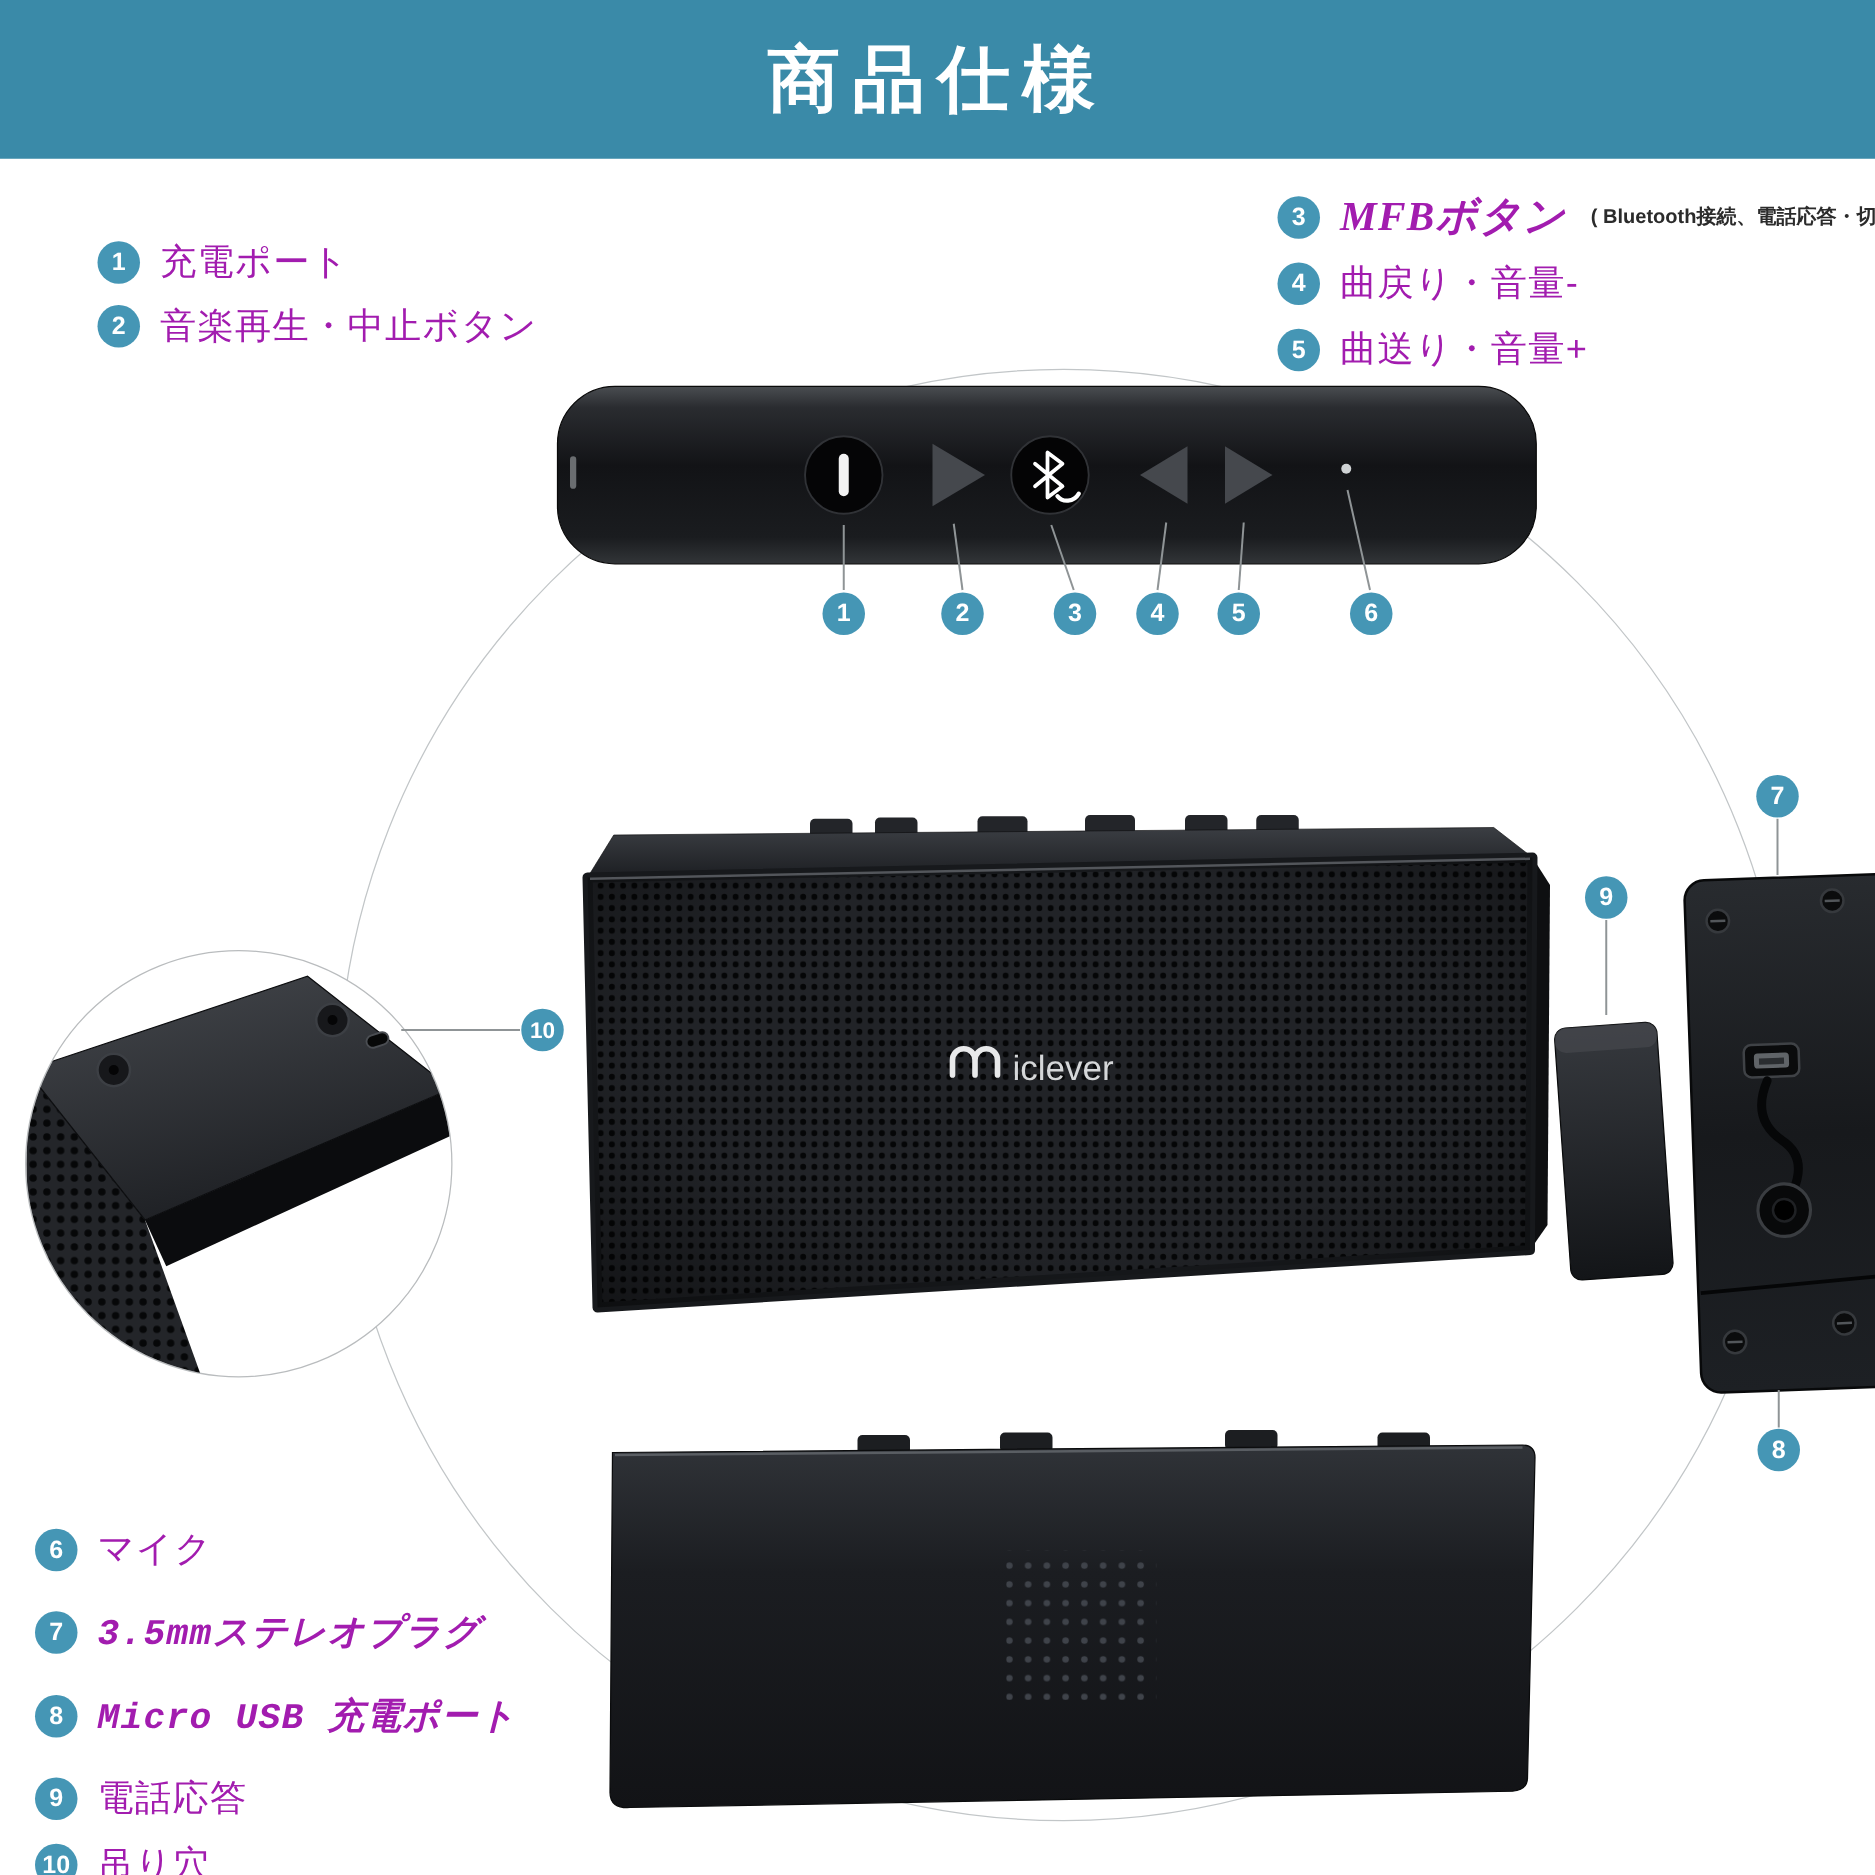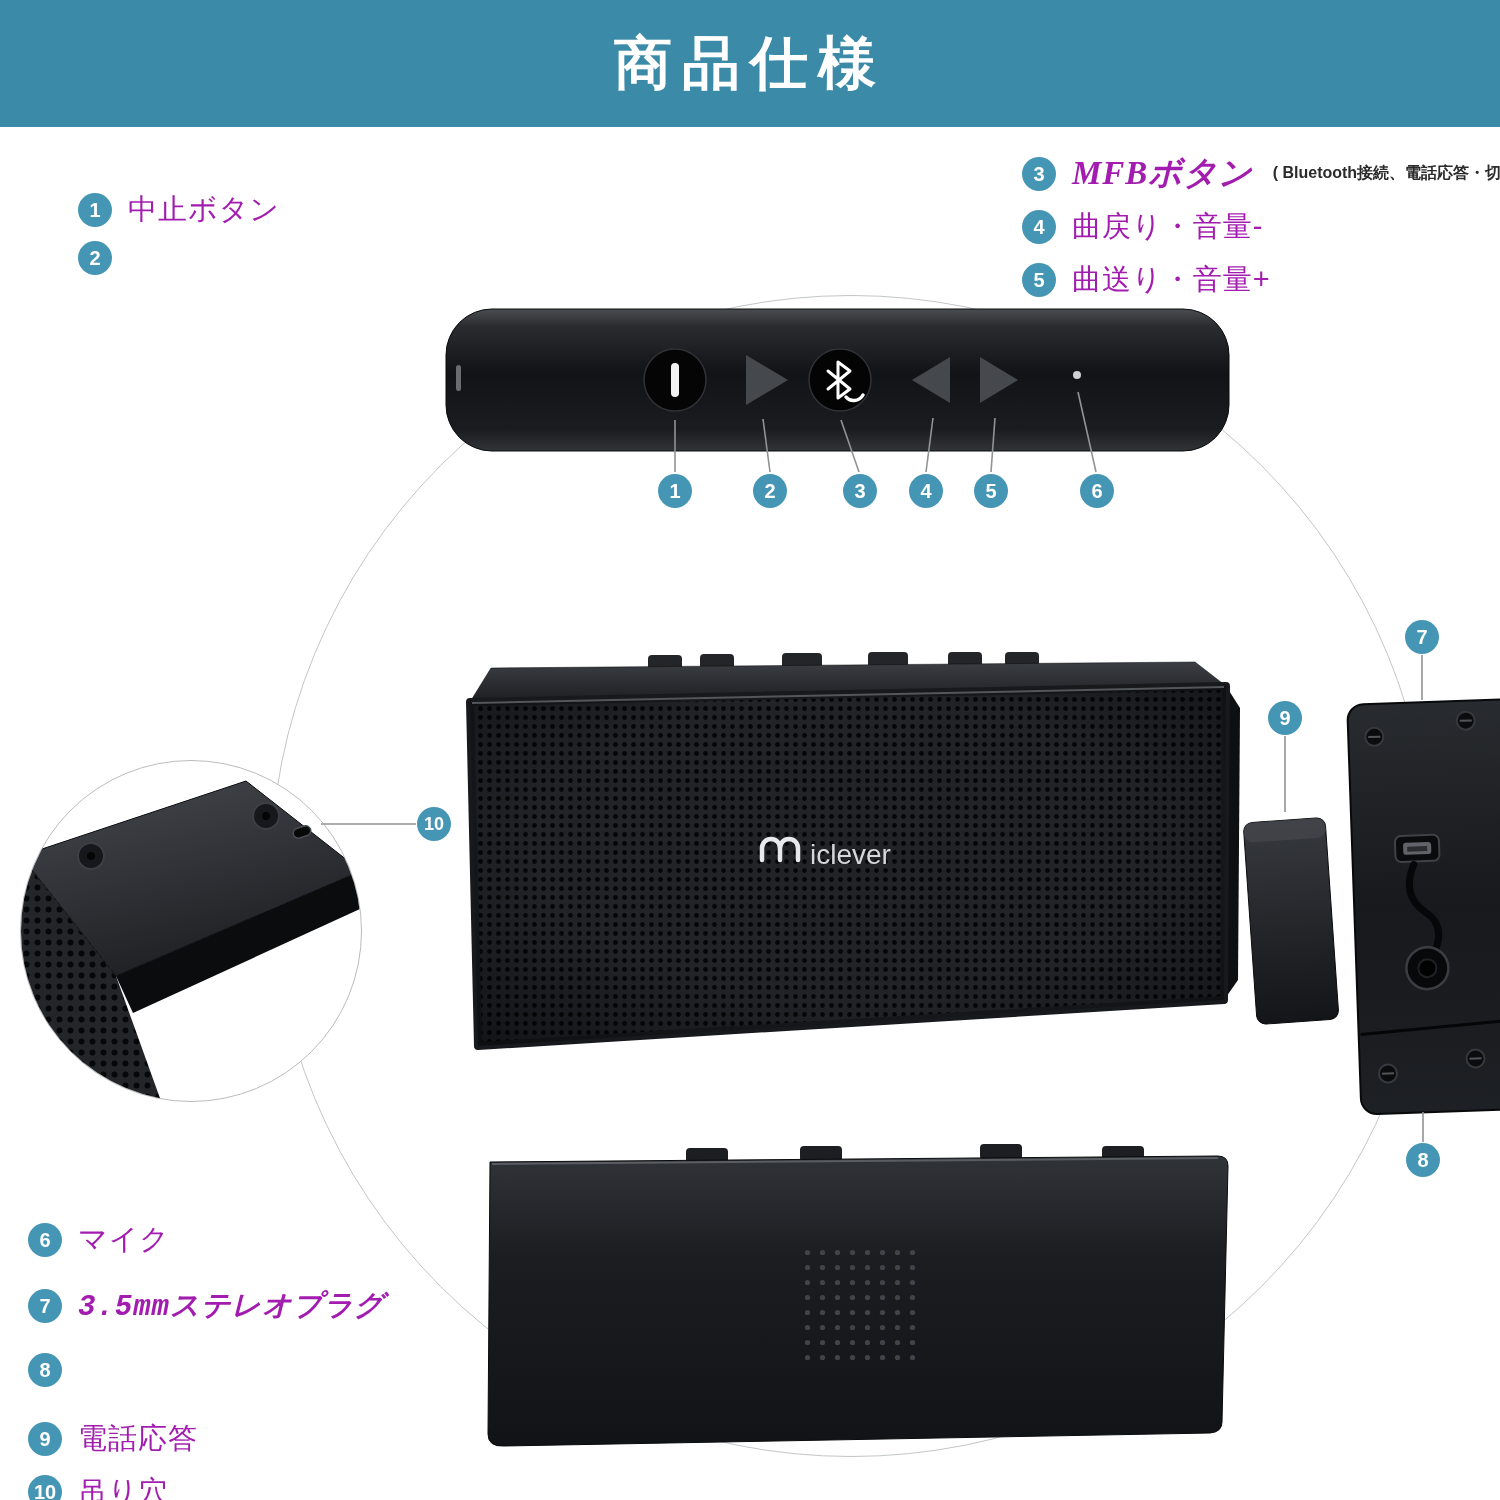--- a/index.html
+++ b/index.html
@@ -35,24 +35,25 @@
 <div class="page">
 
   <header class="band">
     <h1>商品仕様</h1>
   </header>
 
   <div class="big-circle"></div>
 
   <div class="lrow" style="left:78px;top:190px;">
     <span class="badge">1</span>
-    <span class="ltext">中止ボタン</span>
+    <span class="ltext">充電ポート</span>
   </div>
   <div class="lrow" style="left:78px;top:241px;">
     <span class="badge">2</span>
+    <span class="ltext">音楽再生・中止ボタン</span>
   </div>
 
   <div class="lrow" style="left:1022px;top:151px;">
     <span class="badge">3</span>
     <span class="ltext big">MFBボタン</span>
     <span class="lnote">( Bluetooth接続、電話応答・切断 )</span>
   </div>
   <div class="lrow" style="left:1022px;top:207px;">
     <span class="badge">4</span>
     <span class="ltext">曲戻り・音量-</span>
@@ -65,20 +66,21 @@
   <div class="lrow" style="left:28px;top:1220px;">
     <span class="badge">6</span>
     <span class="ltext">マイク</span>
   </div>
   <div class="lrow" style="left:28px;top:1286px;">
     <span class="badge">7</span>
     <span class="ltext em">3.5mmステレオプラグ</span>
   </div>
   <div class="lrow" style="left:28px;top:1353px;">
     <span class="badge">8</span>
+    <span class="ltext em">Micro USB 充電ポート</span>
   </div>
   <div class="lrow" style="left:28px;top:1419px;">
     <span class="badge">9</span>
     <span class="ltext">電話応答</span>
   </div>
   <div class="lrow" style="left:28px;top:1472px;">
     <span class="badge">10</span>
     <span class="ltext">吊り穴</span>
   </div>
 

